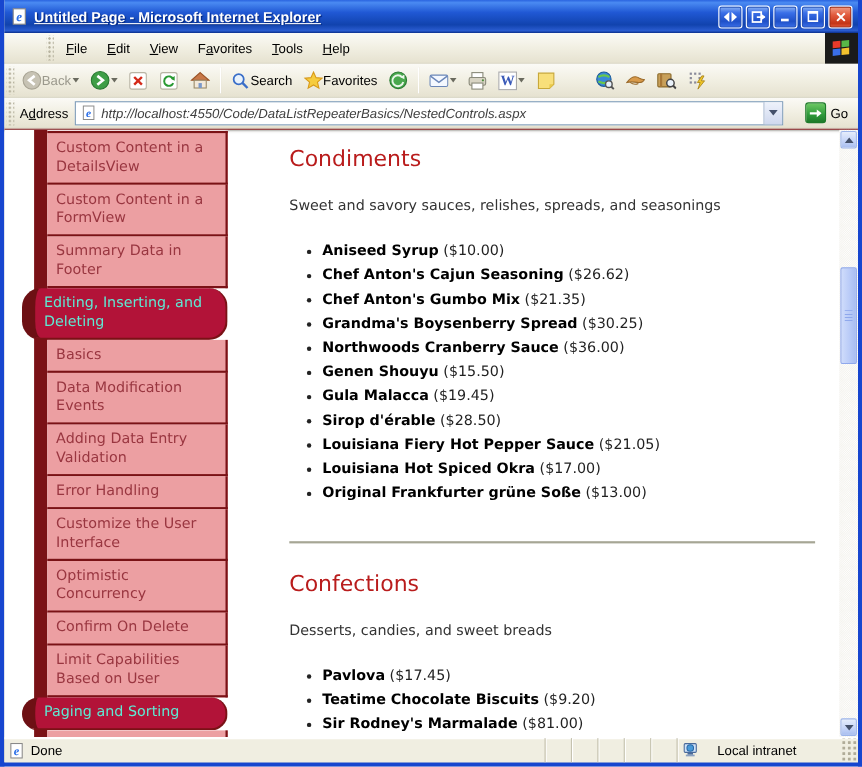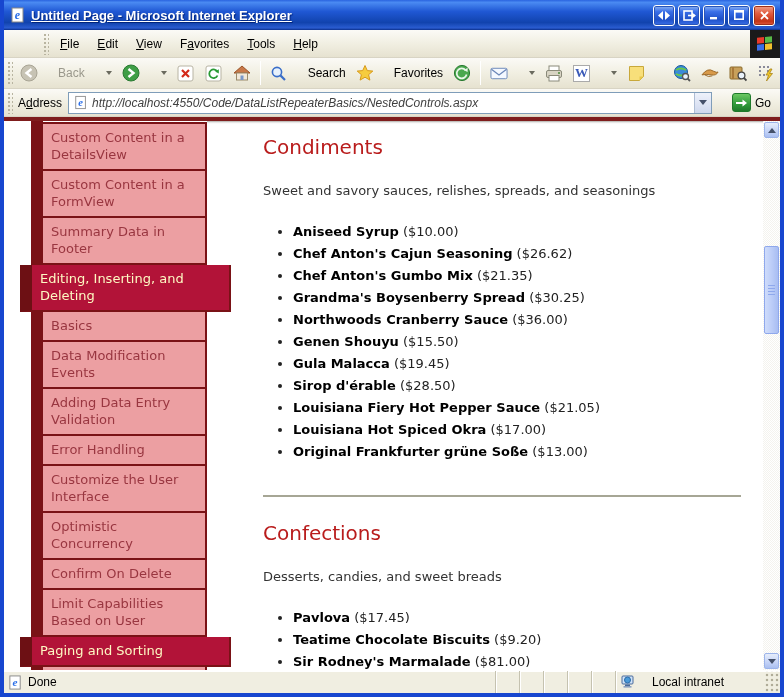--- a/index.html
+++ b/index.html
@@ -34,52 +34,52 @@
   .menubar { height:28px; flex:0 0 28px;padding-left:36px; }
   .menu-item { padding:4px 9px; font-size:12px; color:#000; cursor:default; }
   .menu-item u { text-decoration:underline; }
   .throbber { margin-left:auto; width:30px; height:28px; background:#1a1a1a; display:flex; align-items:center; justify-content:center; flex:0 0 30px; }
   .flag { width:16px; height:14px; display:grid; grid-template-columns:7px 7px; grid-template-rows:6px 6px; gap:1px; transform:skewY(-6deg); }
   .flag i:nth-child(1){background:#e83a2a;} .flag i:nth-child(2){background:#58b847;}
   .flag i:nth-child(3){background:#3a6ee8;} .flag i:nth-child(4){background:#f2c12e;}
 
   
   .toolbar { height:31px; flex:0 0 31px; }
-  .tbtn { display:flex; align-items:center; gap:20px; padding:3px 5px; border-radius:3px; font-size:12px; color:#000; }
+  .tbtn { display:flex; align-items:center; gap:0; padding:3px 5px; border-radius:3px; font-size:12px; color:#000; }
   .tbtn.disabled { color:#9a988c; }
   .dd { width:0; height:0; border-left:3px solid transparent; border-right:3px solid transparent; border-top:4px solid #6a6a5e; margin-left:1px; }
   .icon16 { width:18px; height:18px; display:flex; align-items:center; justify-content:center; }
 
   
   .addressbar { height:28px; flex:0 0 28px; padding-right:3px; }
   .addr-label { font-size:12px; padding:0 6px 0 3px; color:#000; }
   .addr-combo { flex:1 1 auto; height:22px; background:#fff; border:1px solid #7f9db9; display:flex; align-items:center; padding-left:3px; }
   .addr-combo .icon16 { flex:0 0 18px; }
   .addr-url { flex:1 1 auto; font-size:12px; color:#404040; white-space:nowrap; overflow:hidden; padding-left:2px;font-style:italic; }
   .addr-drop { width:17px; height:20px; background:linear-gradient(180deg,#eef2fb,#cfd8ee); border-left:1px solid #aebdd4;
     display:flex; align-items:center; justify-content:center; flex:0 0 17px; }
   .addr-drop .ddv { width:0;height:0;border-left:4px solid transparent;border-right:4px solid transparent;border-top:5px solid #44506a; }
   .go-btn { display:flex; align-items:center; gap:4px; padding:2px 6px 2px 20px; font-size:12px; }
   .go-chip { width:19px; height:19px; border-radius:3px; background:linear-gradient(180deg,#6cc862,#2f9a3a 60%,#1e7a2a);
     border:1px solid #1e7a2a; color:#fff; display:flex; align-items:center; justify-content:center; font-weight:bold; font-size:13px; }
 
   
   .content-area { flex:1 1 auto; position:relative; background:#fff; overflow:hidden;
-    border-top:4px solid #7f1d1d; box-shadow:inset 0 2px 2px -1px rgba(90,88,76,.5); }
+    border-top:1px solid #7f1d1d; box-shadow:inset 0 2px 2px -1px rgba(90,88,76,.5); }
 
   
   .sidebar { position:absolute; left:0; top:0; bottom:0; width:203px; background:#fff; }
   .side-strip { position:absolute; left:27px; top:0; bottom:0; width:12px; background:#7a1216; }
   .side-menu { position:relative; padding-top:1px; }
   .side-item { margin-left:39px; width:164px; background:#ec9fa2; color:#993640;
     font-family:"DejaVu Sans", sans-serif; font-size:13px; line-height:17px; padding:5px 7px 6px 8px;
     border-bottom:2px solid #7a1216; border-right:2px solid #7a1216; cursor:pointer; }
   .side-menu .side-item:first-child { border-top:2px solid #7a1216; }
-  .side-item.sel { margin-left:16px; width:211px; background:#b21338; color:#fef9c3;
-    border-left:12px solid #6d1014; border-right:2px solid #7a1216; padding-left:8px; }
+  .side-item.sel { margin-left:16px; width:187px; background:#b21338; color:#5eead4;
+    border-left:12px solid #6d1014; border-right:2px solid #7a1216; padding-left:8px;border-radius:17px; }
 
   
   .main { position:absolute; left:203px; right:17px; top:0; bottom:0; overflow:hidden;
     padding:12px 22px 0 56px; font-family:"DejaVu Sans", sans-serif; color:#111; }
   .sec-title { font-size:20px; font-weight:400; color:#b91c1c; margin-top:2px; letter-spacing:0; }
   .sec-desc { font-size:13px; color:#333; margin-top:24px; }
   .prod-list { margin:26px 0 0 0; padding-left:30px; list-style:disc; }
   .prod-list li { font-size:13px; margin-bottom:7px; color:#222; }
   .prod-list li b { color:#000; }
   .sec-hr { border:none; border-top:2px solid #a6a695; margin:36px 0 24px 0; }

